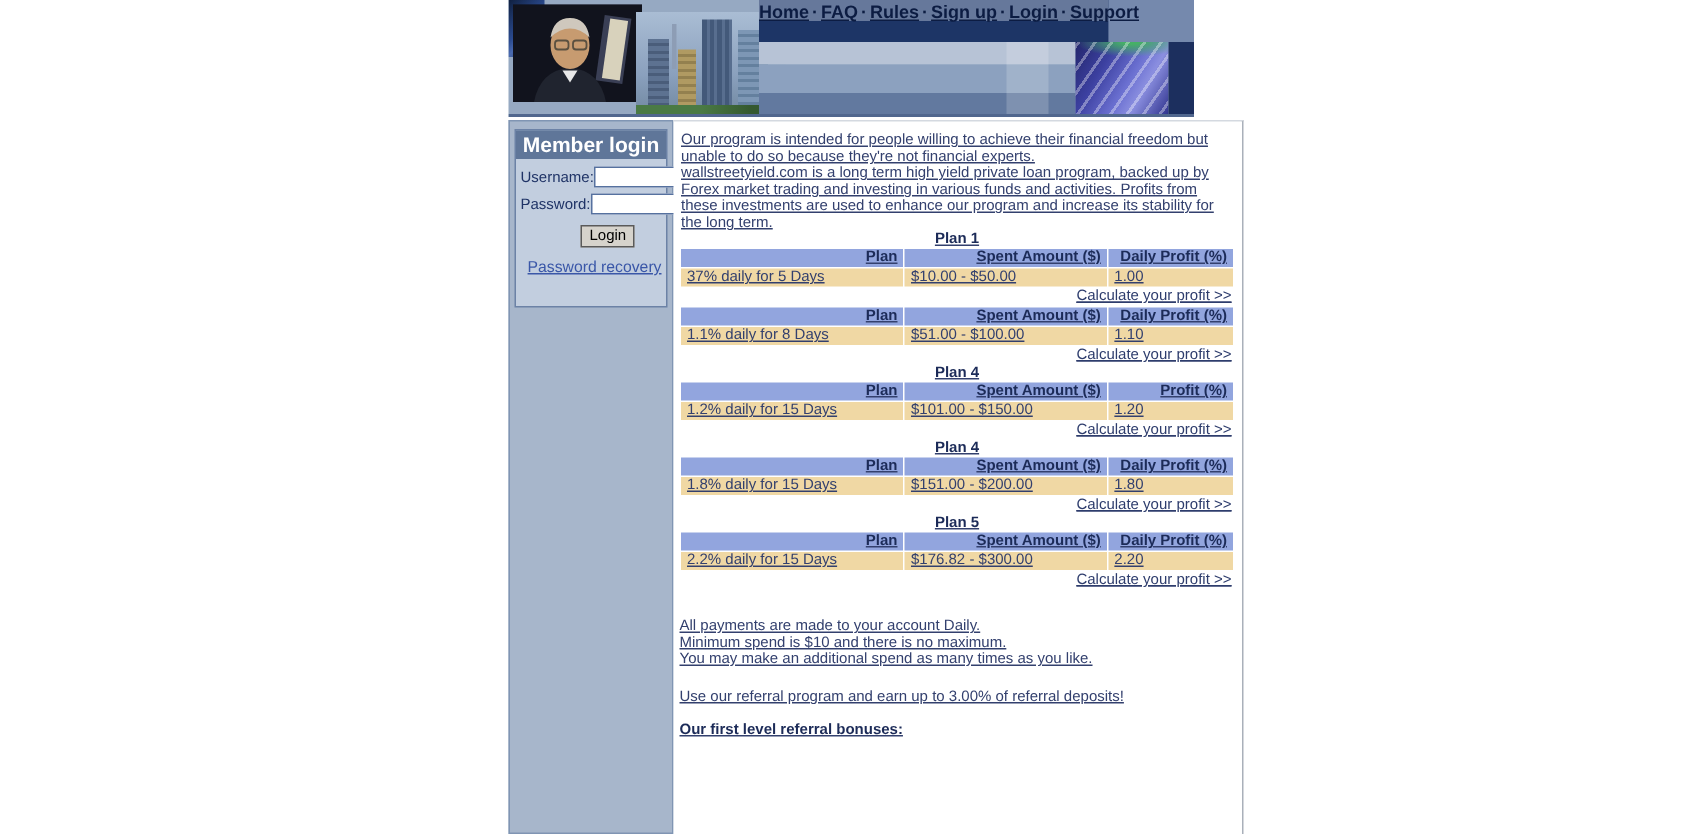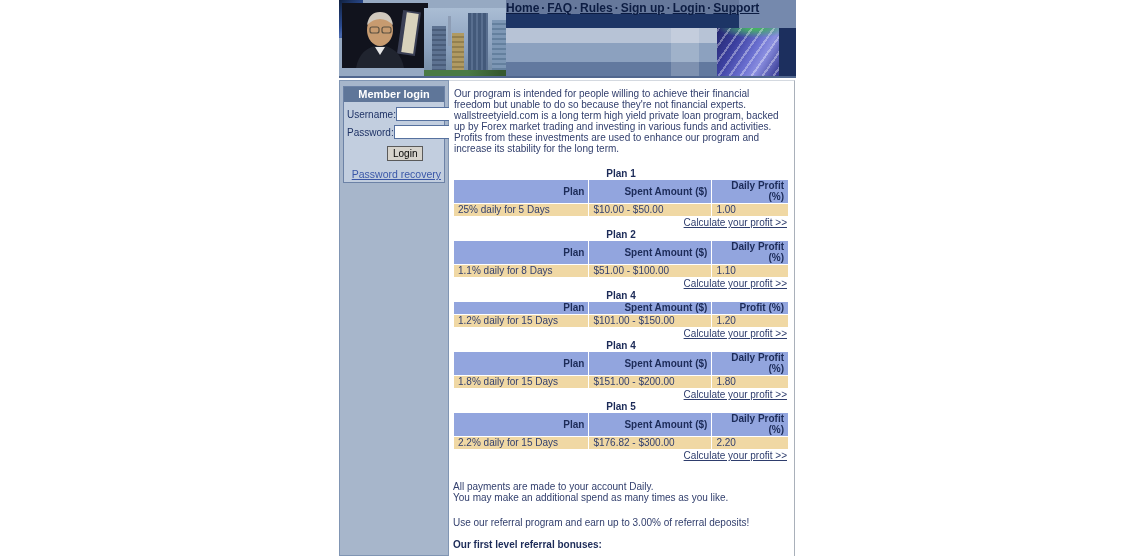--- a/index.html
+++ b/index.html
@@ -41,39 +41,39 @@
   .h-money:after{content:"";position:absolute;left:-10px;top:0;width:140%;height:100%;
     background:repeating-linear-gradient(125deg,rgba(255,255,255,0.35) 0 2px,rgba(255,255,255,0) 2px 9px);}
   .h-darkblock{position:absolute;left:440px;top:28px;width:17px;height:50px;background:#1c2f5e;}
   .h-bottom{position:absolute;left:0;bottom:0;width:100%;height:2px;background:#51678e;}
 
   
   .content-row{display:flex;margin-top:2px;height:476px;}
   .sidebar{width:110px;box-sizing:border-box;background:#a7b6cb;border:1px solid #8095b3;
     padding:5px 3px;flex:none;}
   .login-box{border:1px solid #6c82a6;}
-  .login-title{background:#5f7699;color:#ffffff;font-weight:bold;font-size:11px;
+  .login-title{background:#5f7699;color:#ffffff;font-weight:bold;font-size:14px;
     text-align:center;padding:1px 0 2px;}
-  .login-body{background:#c2cedf;padding:5px 3px 2px;}
+  .login-body{background:#c2cedf;padding:5px 3px 20px;}
   .login-row{display:flex;align-items:center;justify-content:space-between;margin-bottom:4px;}
   .login-row label{font-size:10px;color:#1f3366;}
   .login-row input{width:58px;height:12px;border:1px solid #56719f;background:#fff;
     font-size:10px;padding:0 1px;}
   .login-btn{margin:3px 0 0 40px;font-size:10px;background:#d6d3cc;border:1px solid #5a5a5a;
     padding:0 5px;height:15px;line-height:13px;font-family:"Liberation Sans","DejaVu Sans",sans-serif;}
   .recovery{display:block;text-align:right;font-size:10.5px;color:#3a57a8;
     text-decoration:underline;margin-top:7px;cursor:pointer;}
 
-  .main{width:346px;box-sizing:border-box;background:#ffffff;border-right:1px solid #a9b0ba;
-    border-top:1px solid #d4d9e0;padding:7px 5px 0 4px;overflow:hidden;flex:none;}
+  .main{width:380px;box-sizing:border-box;background:#ffffff;border-right:1px solid #a9b0ba;
+    border-top:1px solid #d4d9e0;padding:7px 5px 0 4px;overflow:hidden;flex:none;text-decoration:underline;}
   .intro{font-size:10px;line-height:11px;color:#33406e;margin:0 1px;}
   .intro p{margin:0;}
 
   
-  .plans{margin-top:14px;}
+  .plans{}
   .plan-title{text-align:center;font-weight:bold;font-size:10px;color:#1c2b58;line-height:11px;margin:0;}
   table{width:100%;border-collapse:separate;border-spacing:1px;table-layout:fixed;}
   .plan-table th{background:#92a5de;color:#1c2b58;font-size:10px;font-weight:bold;
     text-align:right;padding:0 4px 1px;}
   .plan-table td{background:#f0d8a4;color:#33406e;font-size:10px;padding:0 4px 1px;
     overflow:hidden;white-space:nowrap;}
   .plan-table .c1{width:41%;}
   .plan-table .c2{width:37%;}
   .plan-table .c3{width:22%;}
   .plan-table td.c1{text-align:left;}
@@ -161,31 +161,30 @@
         <div class="plan-section">
           <div class="plan-title">Plan 1</div>
           <table class="plan-table">
             <tbody>
                 <tr>
               <th class="c1">Plan</th>
               <th class="c2">Spent Amount ($)</th>
               <th class="c3">Daily Profit (%)</th>
             </tr>
             <tr>
-              <td class="c1">25% daily for 5 Days</td>
+              <td class="c1">37% daily for 5 Days</td>
               <td class="c2">$10.00 - $50.00</td>
               <td class="c3">1.00</td>
             </tr>
           </tbody>
             </table>
           <a class="calc-link">Calculate your profit &gt;&gt;</a>
         </div>
 
         <div class="plan-section">
-          <div class="plan-title">Plan 2</div>
           <table class="plan-table">
             <tbody>
                 <tr>
               <th class="c1">Plan</th>
               <th class="c2">Spent Amount ($)</th>
               <th class="c3">Daily Profit (%)</th>
             </tr>
             <tr>
               <td class="c1">1.1% daily for 8 Days</td>
               <td class="c2">$51.00 - $100.00</td>
@@ -250,20 +249,21 @@
             </tr>
           </tbody>
             </table>
           <a class="calc-link">Calculate your profit &gt;&gt;</a>
         </div>
 
       </div>
 
       <div class="info">
         <div>All payments are made to your account Daily.</div>
+        <div>Minimum spend is $10 and there is no maximum.</div>
         <div>You may make an additional spend as many times as you like.</div>
       </div>
 
       <div class="promo">Use our referral program and earn up to 3.00% of referral deposits!</div>
       <div class="ref-heading">Our first level referral bonuses:</div>
 
     </div>
   </div>
 </div>
 

